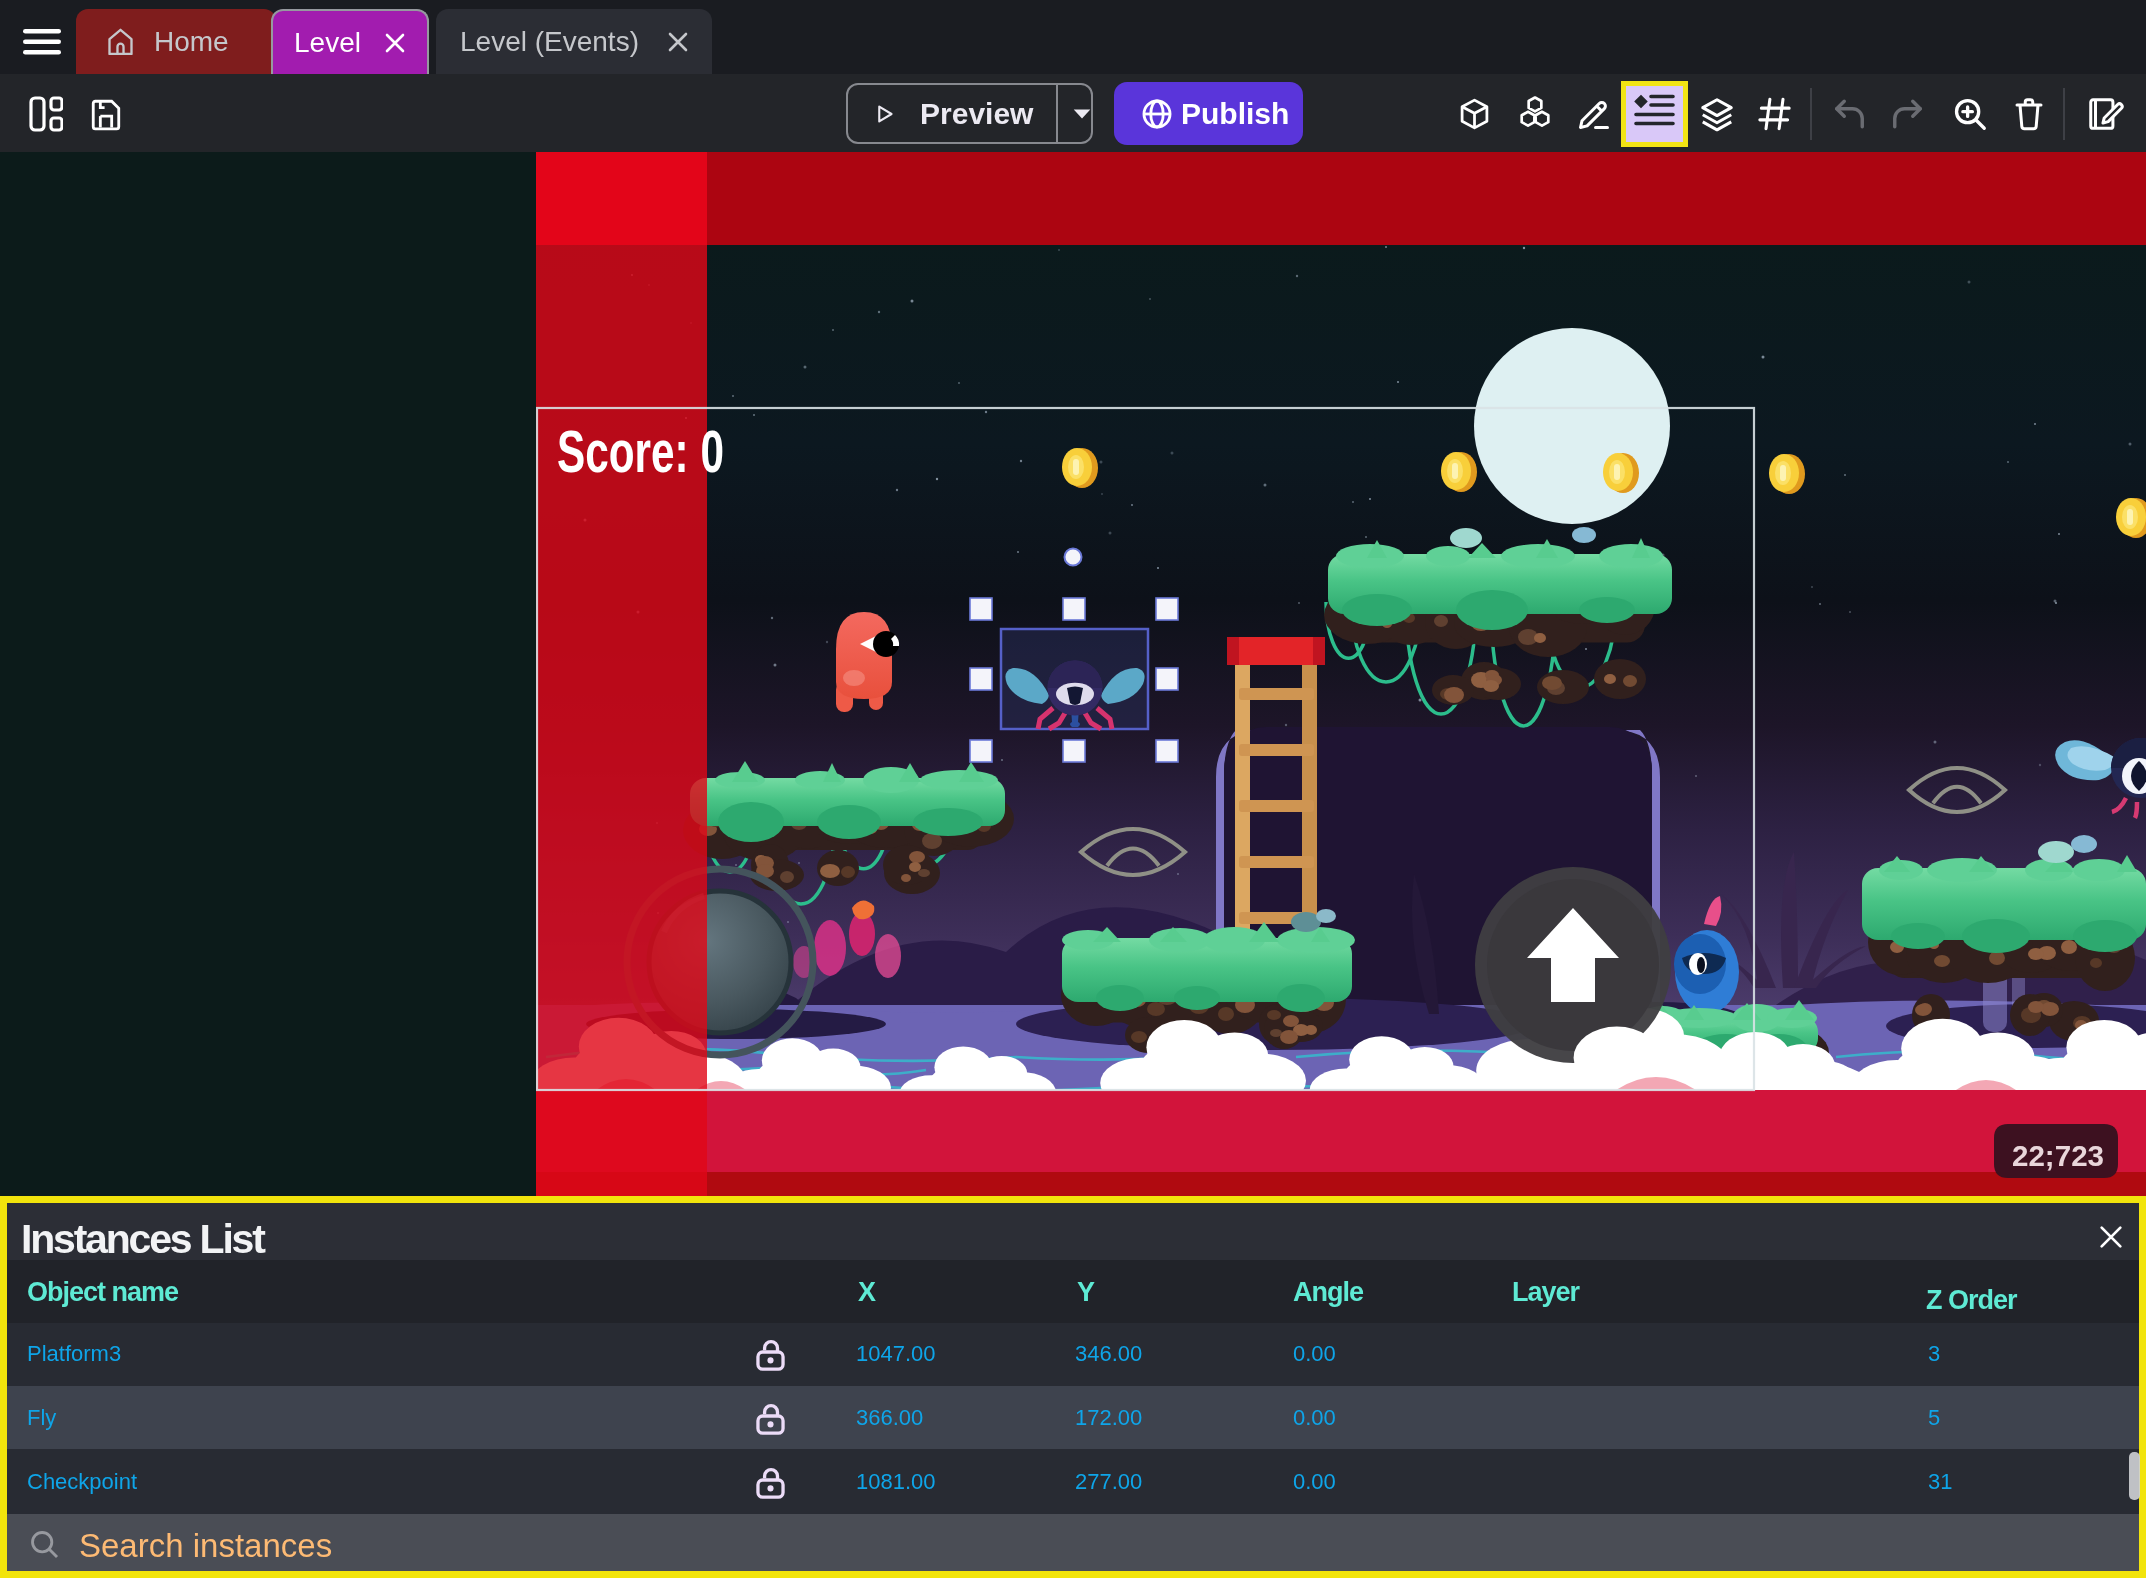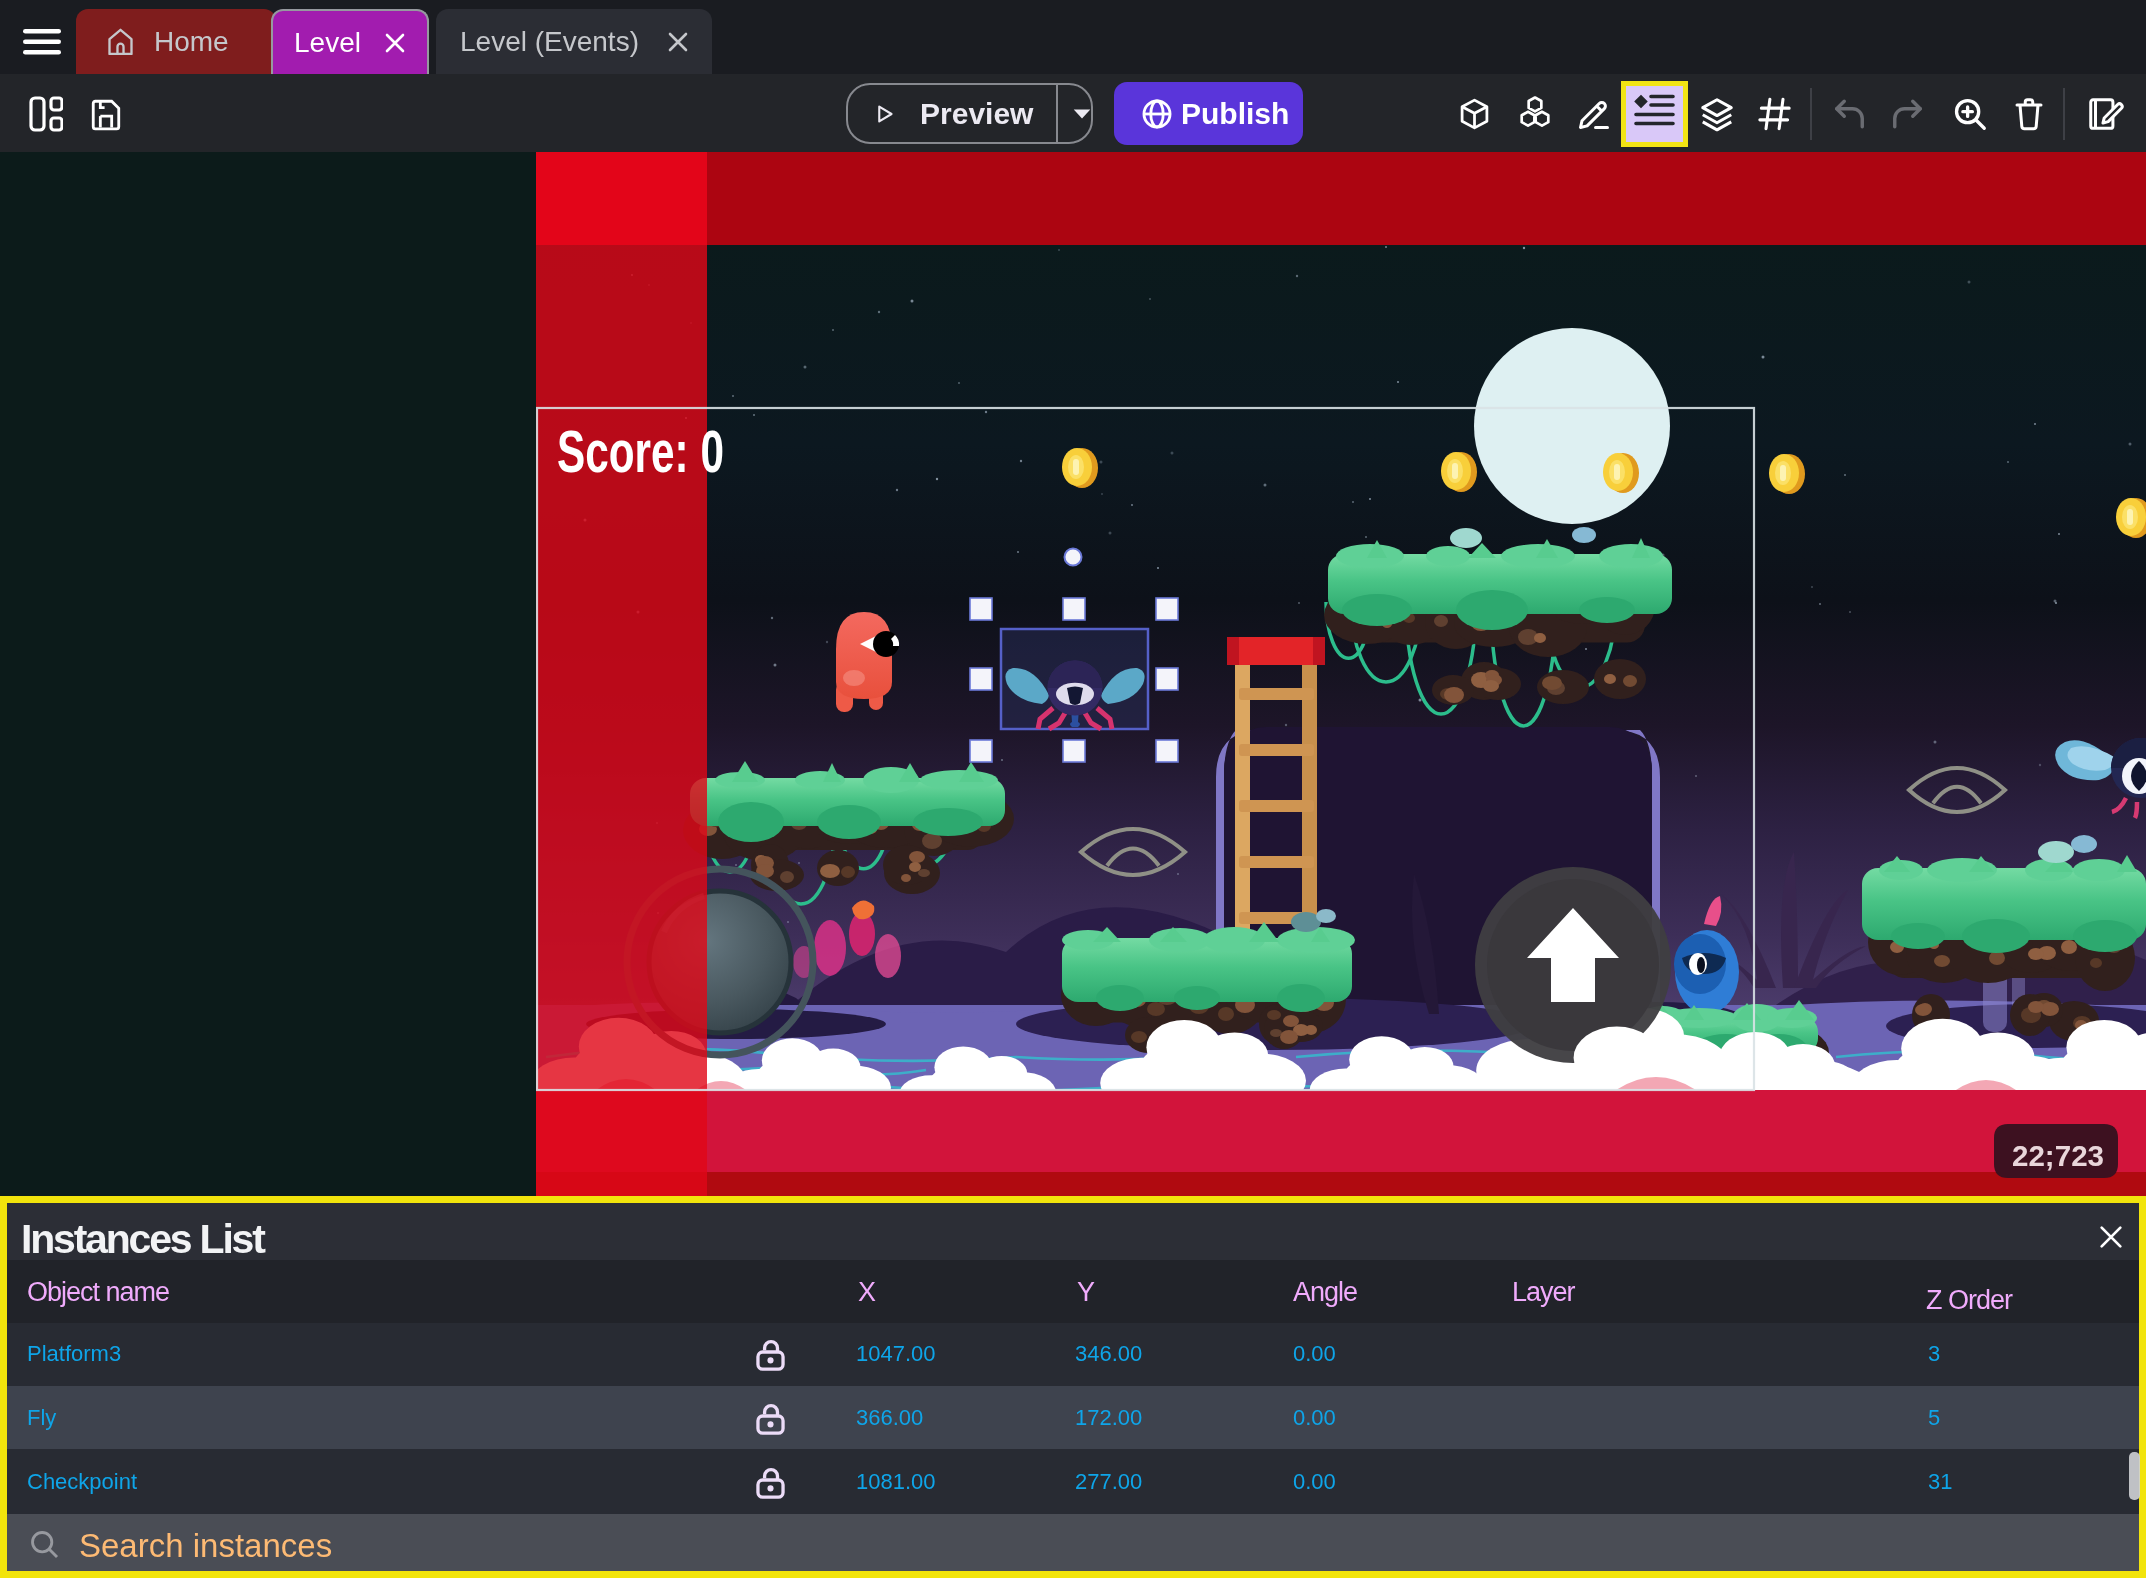--- a/index.html
+++ b/index.html
@@ -2,21 +2,21 @@
 <html><head>
 <meta charset="utf-8">
 <style>
 html,body{margin:0;padding:0;width:2146px;height:1578px;background:#0c1b1a;font-family:"Liberation Sans",sans-serif;overflow:hidden}
 .a{position:absolute}
 #topbar{left:0;top:0;width:2146px;height:74px;background:#1a1c21}
 #toolbar{left:0;top:74px;width:2146px;height:78px;background:#232529}
 .tab{top:9px;height:65px;border-radius:12px 12px 0 0;display:flex;align-items:center;color:#c5c7cb;font-size:28px}
 #gutter{left:0;top:152px;width:536px;height:1044px;background:#0c1b1a}
 #panel{left:0;top:1196px;width:2146px;height:382px;background:#24262e;border:7px solid #f2e40c;box-sizing:border-box}
-.ph{color:#f0abfc;font-weight:normal;font-size:27px}
+.ph{color:#5eead4;font-weight:bold;font-size:27px}
 .pc{color:#0ea5e9;font-size:22px}
 </style>
 </head>
 <body>
 
 <div class="a" id="topbar">
   <svg class="a" style="left:23px;top:29px" width="38" height="28" viewBox="0 0 38 28">
     <rect x="0" y="0" width="38" height="4.6" rx="2.3" fill="#fff"></rect>
     <rect x="0" y="10.5" width="38" height="4.6" rx="2.3" fill="#fff"></rect>
     <rect x="0" y="21" width="38" height="4.6" rx="2.3" fill="#fff"></rect>
@@ -47,21 +47,21 @@
     <rect x="2" y="2" width="13" height="32" rx="4"></rect>
       <rect x="22" y="2" width="11" height="12" rx="3"></rect>
       <rect x="22" y="22" width="11" height="12" rx="3"></rect>
   </svg>
   <svg class="a" style="left:89px;top:22px" width="34" height="36" viewBox="0 0 24 24" fill="none" stroke="#fff" stroke-width="2">
     <path d="M4 3h12l5 5v13a1.5 1.5 0 0 1-1.5 1.5h-15A1.5 1.5 0 0 1 3 21V4.5A1.5 1.5 0 0 1 4.5 3z"></path>
     <path d="M8 13.5h8v8"></path>
       <path d="M8 21.5v-8"></path>
       <path d="M8 3v4.5h3"></path>
   </svg>
-  <div class="a" style="left:846px;top:9px;width:247px;height:61px;border:2px solid #87898f;border-radius:24px;box-sizing:border-box;display:flex;align-items:center">
+  <div class="a" style="left:846px;top:9px;width:247px;height:61px;border:2px solid #87898f;border-radius:12px;box-sizing:border-box;display:flex;align-items:center">
     <svg style="margin-left:26px" width="28" height="28" viewBox="0 0 24 24" fill="none" stroke="#eceaf2" stroke-width="2.4" stroke-linejoin="round">
         <path d="M6 3.5 20 12 6 20.5z"></path>
       </svg>
     <span style="margin-left:25px;color:#eceaf2;font-size:30px;font-weight:bold">Preview</span>
     <div style="margin-left:23px;width:2px;height:57px;background:#87898f"></div>
     <svg style="margin-left:15px" width="24" height="14" viewBox="0 0 24 14">
         <path d="M1 1h22L12 13z" fill="#eceaf2"></path>
       </svg>
   </div>
   <div class="a" style="left:1114px;top:8px;width:189px;height:63px;background:#5a35da;border-radius:13px;display:flex;align-items:center">

